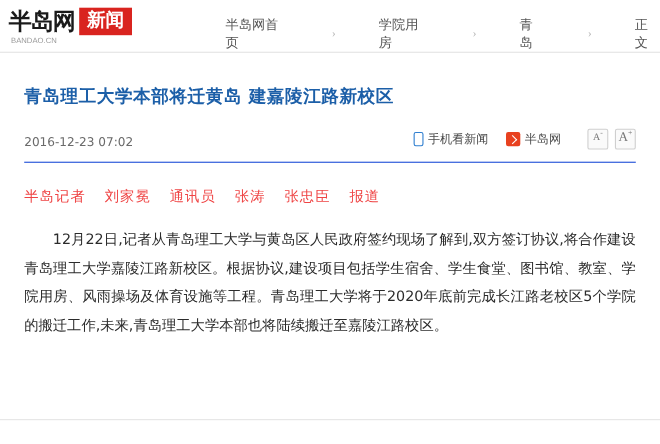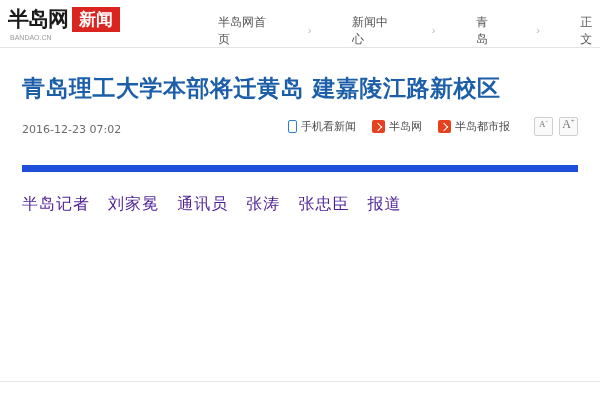--- a/index.html
+++ b/index.html
@@ -58,57 +58,57 @@
     position: absolute;
     left: 2px;
     top: 28px;
     font-size: 7px;
     color: #9a9a9a;
     letter-spacing: 0px;
     font-family: "Liberation Sans", sans-serif;
   }
   .crumb {
     position: absolute;
-    left: 218px;
+    left: 205px;
     top: 14px;
     font-size: 12px;
     color: #555;
     display: flex;
     align-items: center;
-    font-family: Liberation Mono, monospace;
+    font-family: Liberation Serif, serif;
     gap: 23px;
   }
   .crumb a {
     color: #555;
     text-decoration: none;
   }
   .crumb .sep {
     color: #bbb;
     margin: 0 16px 0 16px;
     font-size: 11px;
   }
 
   
   .content {
     padding: 0 22px;
   }
   .headline {
     margin-top: 26px;
-    font-size: 23px;
+    font-size: 16px;
     line-height: 28px;
     font-weight: bold;
     color: #1c5fa8;
     font-family: "DejaVu Sans", sans-serif;
     letter-spacing: 0.5px;
   }
   .meta-row {
     position: relative;
     margin-top: 17px;
-    padding-bottom: 26px;
-    border-bottom: 7px solid #1d4ed8;
+    padding-bottom: 8px;
+    border-bottom: 1px solid #1d4ed8;
     font-size: 11px;
     color: #6a6a6a;
     display: flex;
     align-items: center;
     font-family: "DejaVu Sans", sans-serif;
     height: 20px;
   }
   .meta-date { margin-right: 14px; }
   .meta-source { }
   .meta-right {
@@ -183,22 +183,22 @@
     position: relative;
   }
   .fbtn.big { font-size: 12px; }
   .fbtn sup {
     font-size: 7px;
     line-height: 7px;
   }
 
   .byline {
     margin-top: 22px;
-    font-size: 16px;
-    color: #4c1d95;
+    font-size: 13px;
+    color: #ef4444;
     font-family: "DejaVu Sans", sans-serif;
     letter-spacing: 1px;
   }
   .byline span { margin-right: 12px; }
 
   .para {
     margin-top: 18px;
     font-size: 13px;
     line-height: 26px;
     color: #2b2b2b;
@@ -224,21 +224,21 @@
       <div style="position:relative;">
         <span class="logo-main">半岛网</span>
         <span class="logo-sub">BANDAO.CN</span>
       </div>
       <span class="logo-badge">新闻</span>
     </div>
 
     <div class="crumb">
       <a href="#">半岛网首页</a>
       <span class="sep">›</span>
-      <a href="#">新闻中心</a>
+      <a href="#">学院用房</a>
       <span class="sep">›</span>
       <a href="#">青岛</a>
       <span class="sep">›</span>
       <a href="#">正文</a>
     </div>
   </div>
 
   <div class="content">
 
     <div class="headline">青岛理工大学本部将迁黄岛 建嘉陵江路新校区</div>
@@ -247,24 +247,20 @@
       <span class="meta-date">2016-12-23 07:02</span>
 
       <div class="meta-right">
         <div class="meta-item">
           <span class="ic ic-phone"></span>
           <span>手机看新闻</span>
         </div>
         <div class="meta-item">
           <span class="ic ic-sq"></span>
           <span>半岛网</span>
-        </div>
-        <div class="meta-item">
-          <span class="ic ic-sq"></span>
-          <span>半岛都市报</span>
         </div>
         <div class="font-btns">
           <div class="fbtn">
             <span>A</span>
               <sup>-</sup>
           </div>
           <div class="fbtn big">
             <span>A</span>
               <sup>+</sup>
           </div>
@@ -274,17 +270,18 @@
 
     <div class="byline">
       <span>半岛记者</span>
       <span>刘家冕</span>
       <span>通讯员</span>
       <span>张涛</span>
       <span>张忠臣</span>
       <span>报道</span>
     </div>
 
+    <p class="para">12月22日,记者从青岛理工大学与黄岛区人民政府签约现场了解到,双方签订协议,将合作建设青岛理工大学嘉陵江路新校区。根据协议,建设项目包括学生宿舍、学生食堂、图书馆、教室、学院用房、风雨操场及体育设施等工程。青岛理工大学将于2020年底前完成长江路老校区5个学院的搬迁工作,未来,青岛理工大学本部也将陆续搬迁至嘉陵江路校区。</p>
 
   </div>
 
   <div class="bottom-rule"></div>
 </div>
 
 </body></html>

